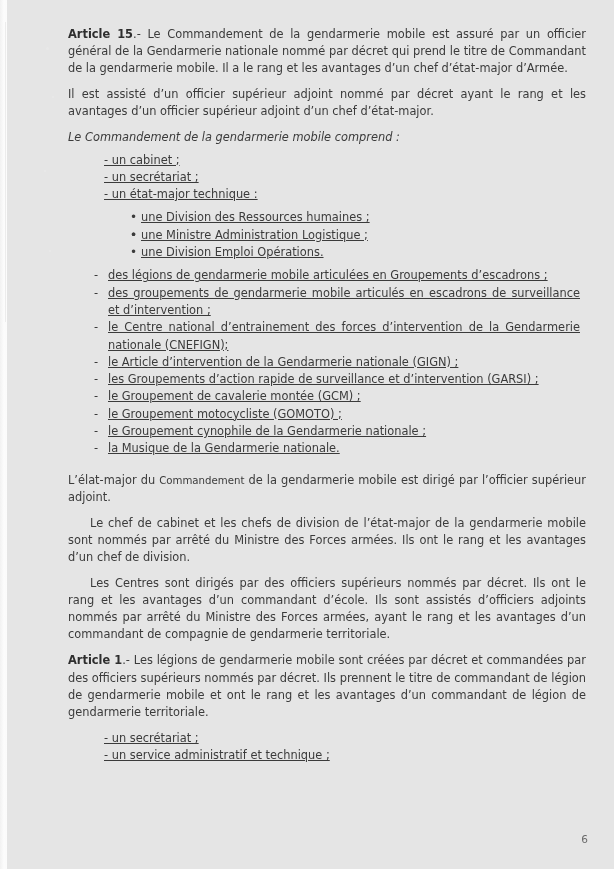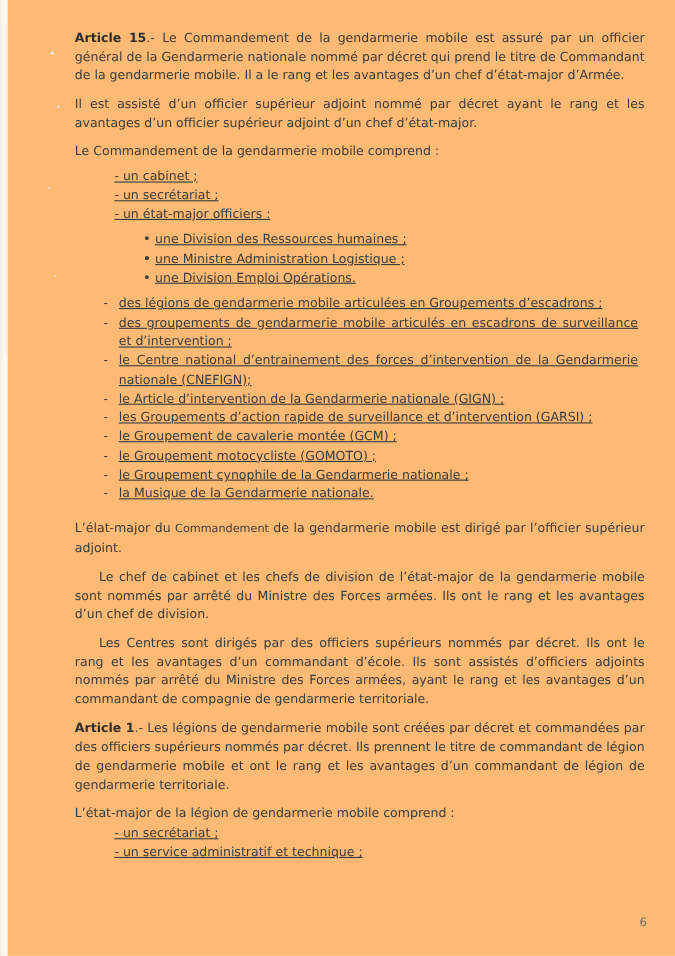--- a/index.html
+++ b/index.html
@@ -8,21 +8,21 @@
     background: #ffffff;
   }
   body {
     font-family: "DejaVu Sans", sans-serif;
     color: #3b3b3b;
   }
   .page {
     position: relative;
     width: 614px;
     height: 869px;
-    background: #fdba74;
+    background: #e5e5e5;
     overflow: hidden;
     box-sizing: border-box;
   }
   
   .scan-edge {
     position: absolute;
     left: 0;
     top: 0;
     width: 7px;
     height: 869px;
@@ -54,20 +54,21 @@
     line-height: 17.1px;
     text-align: justify;
     text-justify: inter-word;
     color: #3b3b3b;
   }
   .para {
     margin-bottom: 9px;
   }
   .para-tight {
     margin-bottom: 0;
+    font-style: italic;
   }
   .indent-first {
     text-indent: 22px;
   }
   .art-label {
     font-weight: bold;
     color: #2e2e2e;
   }
   .small-caps-word {
     font-size: 10.2px;
@@ -143,21 +144,21 @@
 
     <p class="para">Il est assisté d’un officier supérieur adjoint nommé par décret ayant le rang et les avantages d’un officier supérieur adjoint d’un chef d’état-major.</p>
 
     <p class="para-tight">Le Commandement de la gendarmerie mobile comprend :</p>
 
     <div class="spacer-xs"></div>
 
     <ul class="dash-list">
       <li><span>- un cabinet ;</span></li>
       <li><span>- un secrétariat ;</span></li>
-      <li><span>- un état-major officiers :</span></li>
+      <li><span>- un état-major technique :</span></li>
     </ul>
 
     <ul class="bullet-list">
       <li><span class="marker">•</span><span>une Division des Ressources humaines ;</span></li>
       <li><span class="marker">•</span></li>
       <li><span class="marker">•</span><span>une Ministre Administration Logistique ;</span></li>
       <li><span class="marker">•</span><span>une Division Emploi Opérations.</span></li>
     </ul>
 
     <ul class="dash-list-2">
@@ -176,21 +177,20 @@
 
     <p class="para"><span>L’élat-major du </span><span class="small-caps-word">Commandement</span><span> de la gendarmerie mobile est dirigé par l’officier supérieur adjoint.</span></p>
 
     <p class="para indent-first">Le chef de cabinet et les chefs de division de l’état-major de la gendarmerie mobile sont nommés par arrêté du Ministre des Forces armées. Ils ont le rang et les avantages d’un chef de division.</p>
 
     <p class="para indent-first">Les Centres sont dirigés par des officiers supérieurs nommés par décret. Ils ont le rang et les avantages d’un commandant d’école. Ils sont assistés d’officiers adjoints nommés par arrêté du Ministre des Forces armées, ayant le rang et les avantages d’un commandant de compagnie de gendarmerie territoriale.</p>
 
     <p class="para"><span class="art-label">Article 1</span><span>.- </span><span>Les légions de gendarmerie mobile sont créées par décret et commandées par des officiers supérieurs nommés par décret. Ils prennent le titre de commandant de légion de gendarmerie mobile et ont le rang et les avantages d’un commandant de légion de gendarmerie territoriale.</span></p>
 
 
-    <p class="para-tight">L’état-major de la légion de gendarmerie mobile comprend :</p>
 
     <ul class="dash-list">
       <li><span>- un secrétariat ;</span></li>
       <li><span>- un service administratif et technique ;</span></li>
     </ul>
 
   </div>
 
   <div class="page-number">6</div>
 

